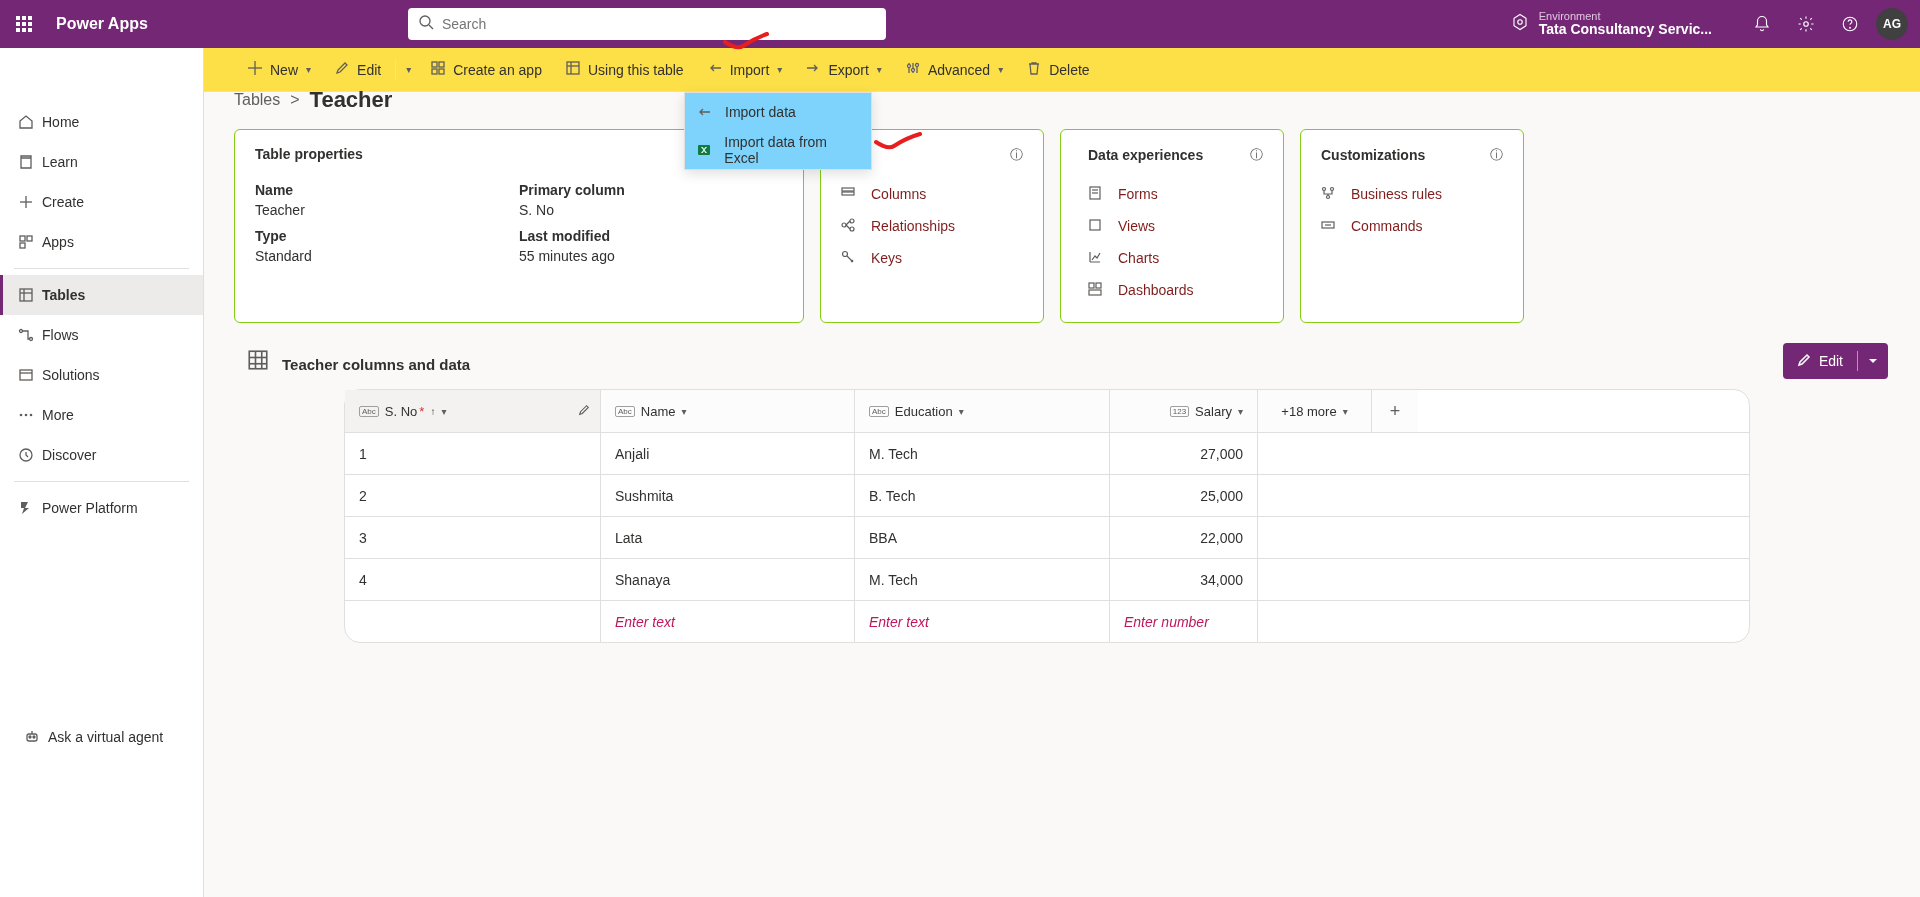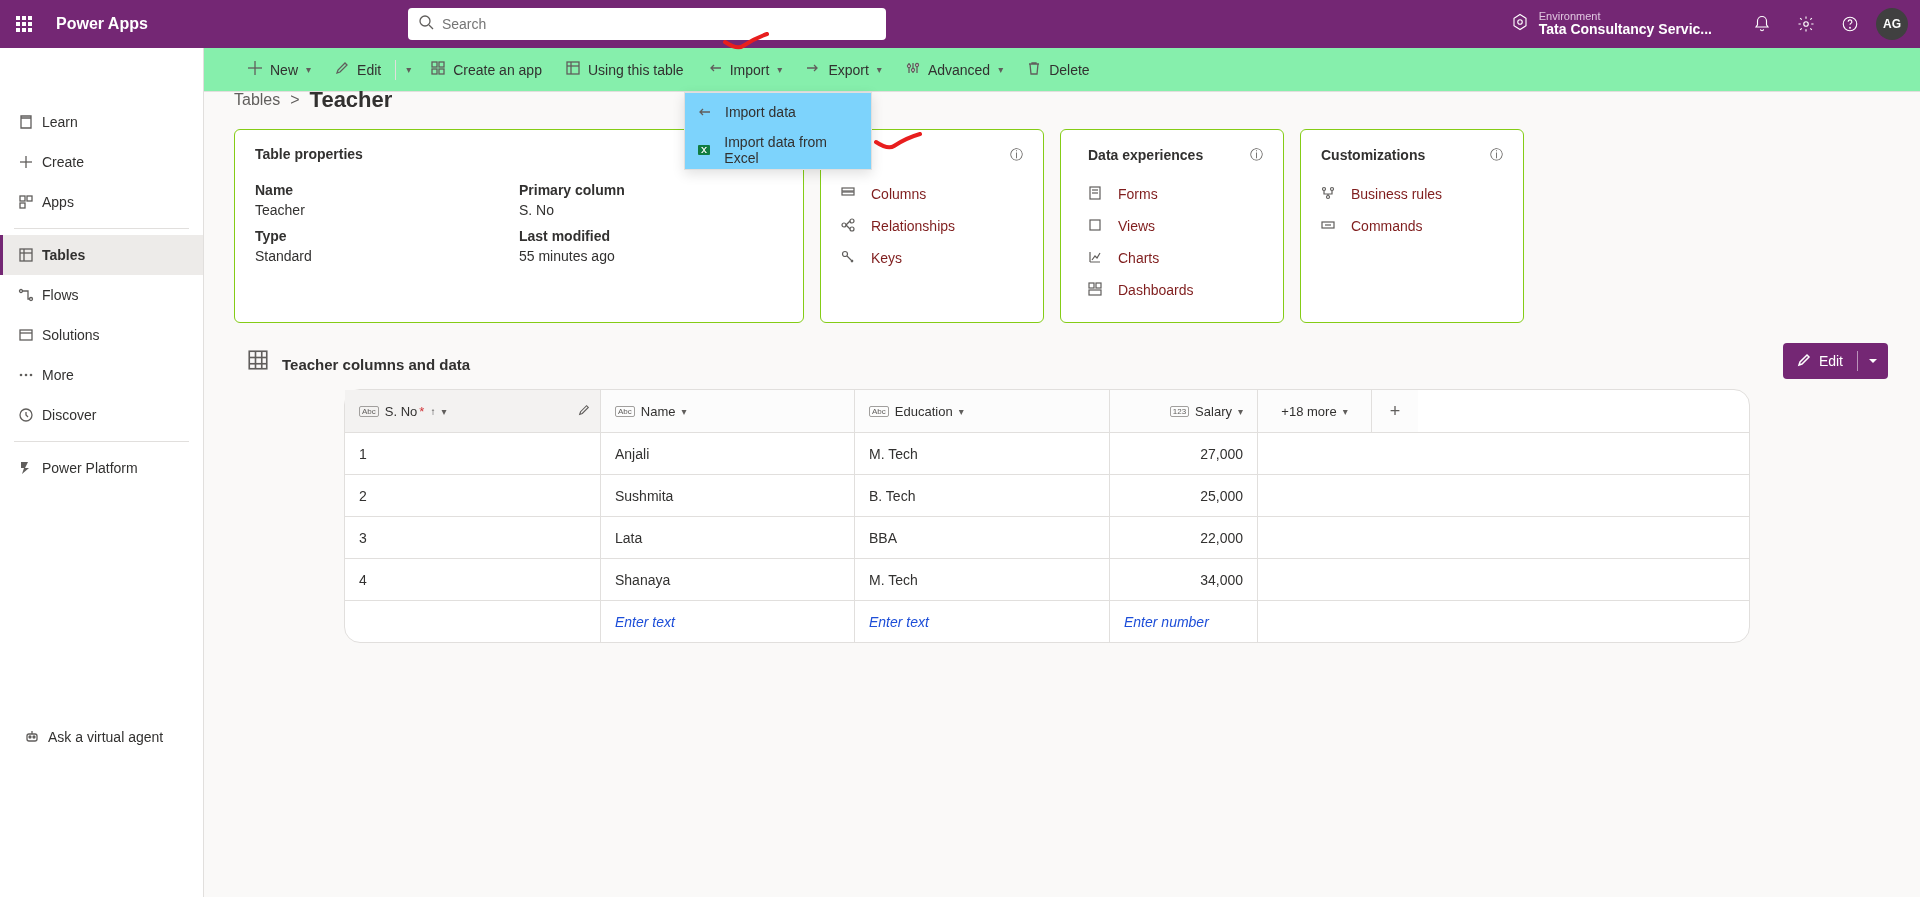--- a/index.html
+++ b/index.html
@@ -17,21 +17,21 @@
 .banner-right { margin-left:auto; display:flex; align-items:center; padding-right:12px; }
 .env-block { display:flex; align-items:center; margin-right:28px; }
 .env-icon { margin-right:10px; color:#fff; }
 .env-text { line-height:1.1; }
 .env-label { font-size:11px; color:#e0c6e0; }
 .env-name { font-size:14px; font-weight:600; }
 .top-icon { width:44px; height:44px; display:flex; align-items:center; justify-content:center; cursor:pointer; color:#fff; }
 .avatar { width:32px; height:32px; border-radius:50%; background:#404040; display:flex; align-items:center; justify-content:center; font-size:12px; font-weight:600; margin-left:4px; }
 
 
-.command-bar { height:44px; background:#86efac; border-bottom:1px solid #e1dfdd; display:flex; align-items:center; padding-left:236px; position:relative; }
+.command-bar { height:44px; background:#fde047; border-bottom:1px solid #e1dfdd; display:flex; align-items:center; padding-left:236px; position:relative; }
 .hamburger { position:absolute; left:14px; top:10px; cursor:pointer; color:#323130; }
 .cmd { display:flex; align-items:center; padding:0 12px; height:44px; cursor:pointer; font-size:14px; color:#323130; white-space:nowrap; }
 .cmd-icon { margin-right:8px; color:#605e5c; }
 .chev { margin-left:8px; color:#605e5c; font-size:10px; }
 .cmd-sep { width:1px; height:20px; background:#e1dfdd; margin:0 2px; }
 
 
 .left-nav { position:absolute; left:0; top:48px; width:204px; height:849px; background:#fff; border-right:1px solid #e1dfdd; padding-top:54px; }
 .nav-item { display:flex; align-items:center; height:40px; padding-left:18px; cursor:pointer; font-size:14px; color:#323130; }
 .nav-item.active { background:#edebe9; font-weight:600; border-left:3px solid #742774; padding-left:15px; }
@@ -87,21 +87,21 @@
 .sort-up { margin-left:6px; font-size:10px; }
 .pencil { position:absolute; right:10px; color:#605e5c; }
 .hdrop { margin-left:6px; font-size:10px; color:#605e5c; }
 .dg-row { display:flex; height:42px; border-top:1px solid #e1dfdd; }
 .dg-cell { display:flex; align-items:center; padding:0 14px; font-size:14px; color:#323130; border-right:1px solid #e1dfdd; }
 .dg-cell.sno { width:256px; }
 .dg-cell.name { width:254px; }
 .dg-cell.edu { width:255px; }
 .dg-cell.sal { width:148px; justify-content:flex-end; }
 .dg-cell.rest { flex:1; border-right:none; }
-.dg-cell.ph { color:#1d4ed8; font-style:italic; }
+.dg-cell.ph { color:#be185d; font-style:italic; }
 
 
 .import-menu { position:absolute; left:684px; top:92px; width:188px; background:#7dd3fc; border:1px solid #e1dfdd; box-shadow:0 4px 12px rgba(0,0,0,.12); z-index:50; }
 .im-item { display:flex; align-items:center; gap:12px; height:38px; padding:0 12px; cursor:pointer; font-size:14px; color:#323130; }
 .im-icon { color:#605e5c; width:16px; display:inline-flex; }
 .im-icon.excel { color:#107c41; }
 
 
 .annot1 { position:absolute; left:723px; top:32px; width:46px; height:18px; z-index:60; pointer-events:none; }
 .annot2 { position:absolute; left:874px; top:132px; width:48px; height:18px; z-index:60; pointer-events:none; }
@@ -240,20 +240,28 @@
   </div>
   <div class="cmd">
     <span class="cmd-icon"><svg width="14" height="14" viewBox="0 0 14 14" fill="none" stroke="currentColor" stroke-width="1.3">
           <path d="M2 3h10M5 3V2h4v1M3 3l1 10h6l1-10"></path>
         </svg></span>
     <span>Delete</span>
   </div>
 </div>
 
 <div class="left-nav">
+  <div class="nav-item">
+      <span class="ni-icon">
+        <svg width="16" height="16" viewBox="0 0 16 16" fill="none" stroke="currentColor" stroke-width="1.3">
+          <path d="M2 7l6-5 6 5v7H2z"></path>
+        </svg>
+      </span>
+      <span>Home</span>
+    </div>
   <div class="nav-item">
       <span class="ni-icon">
         <svg width="16" height="16" viewBox="0 0 16 16" fill="none" stroke="currentColor" stroke-width="1.3">
           <path d="M3 2h10v12H3zM3 4h10"></path>
         </svg>
       </span>
       <span>Learn</span>
     </div>
   <div class="nav-item">
       <span class="ni-icon">

